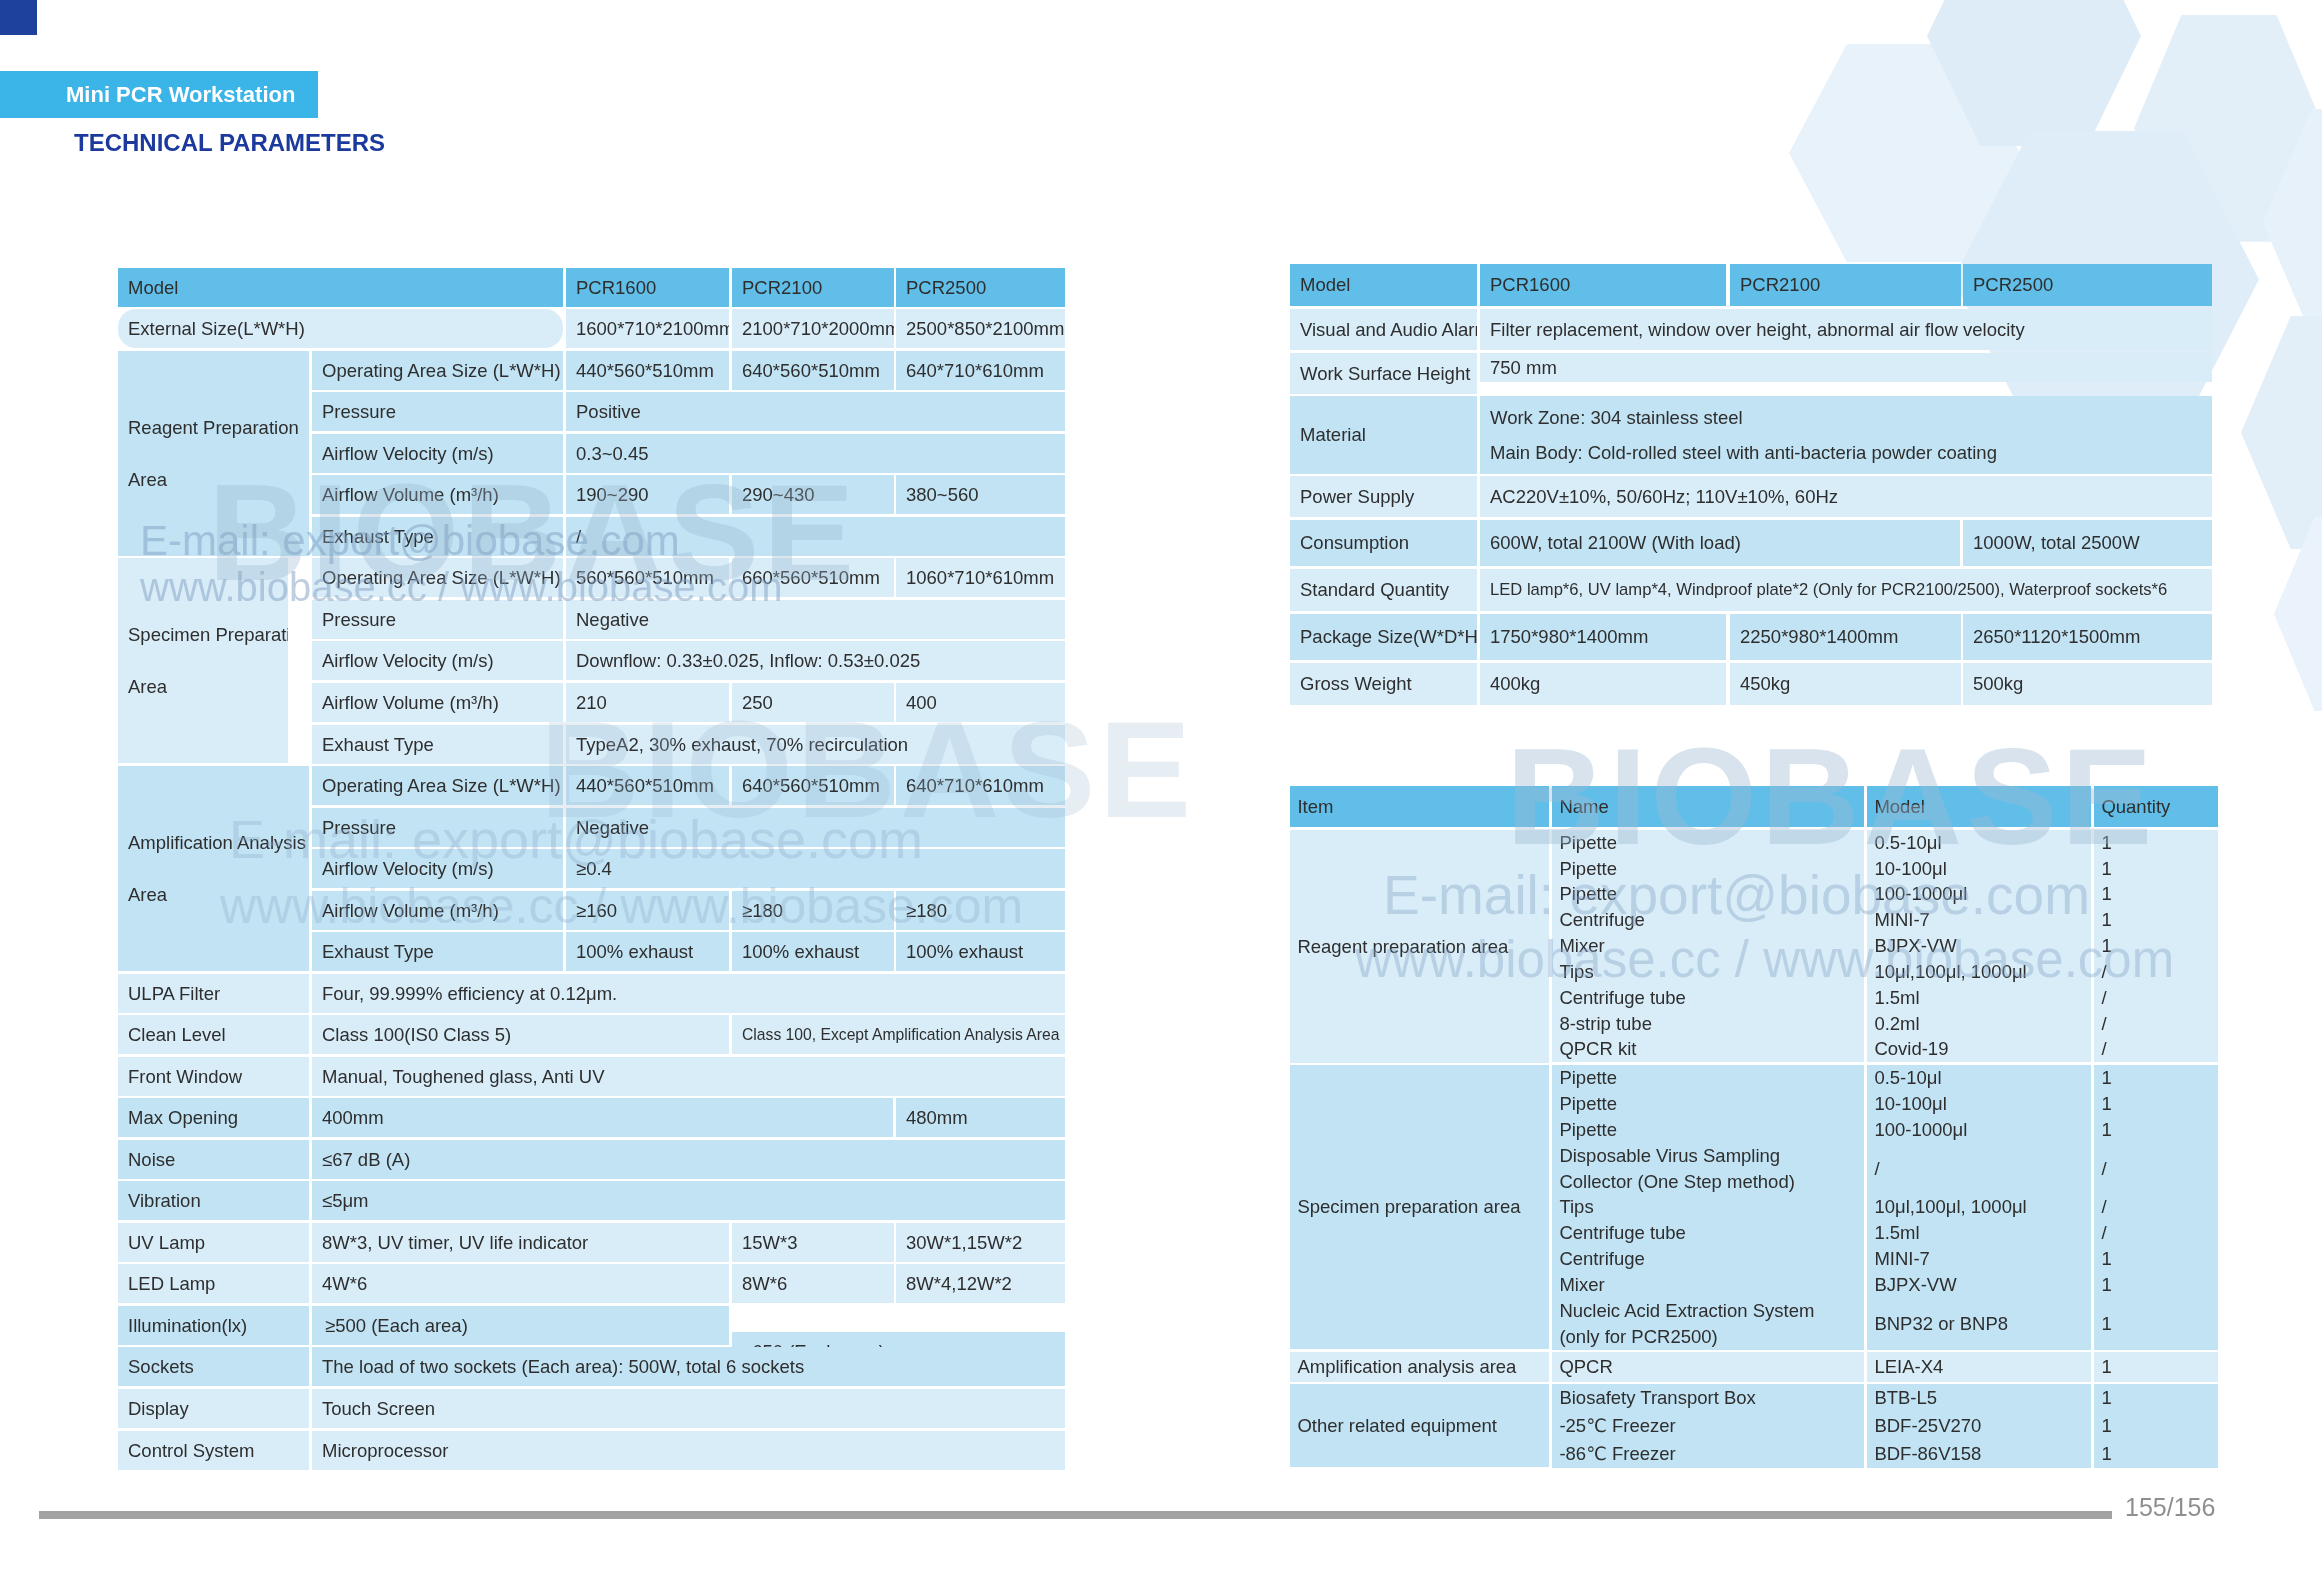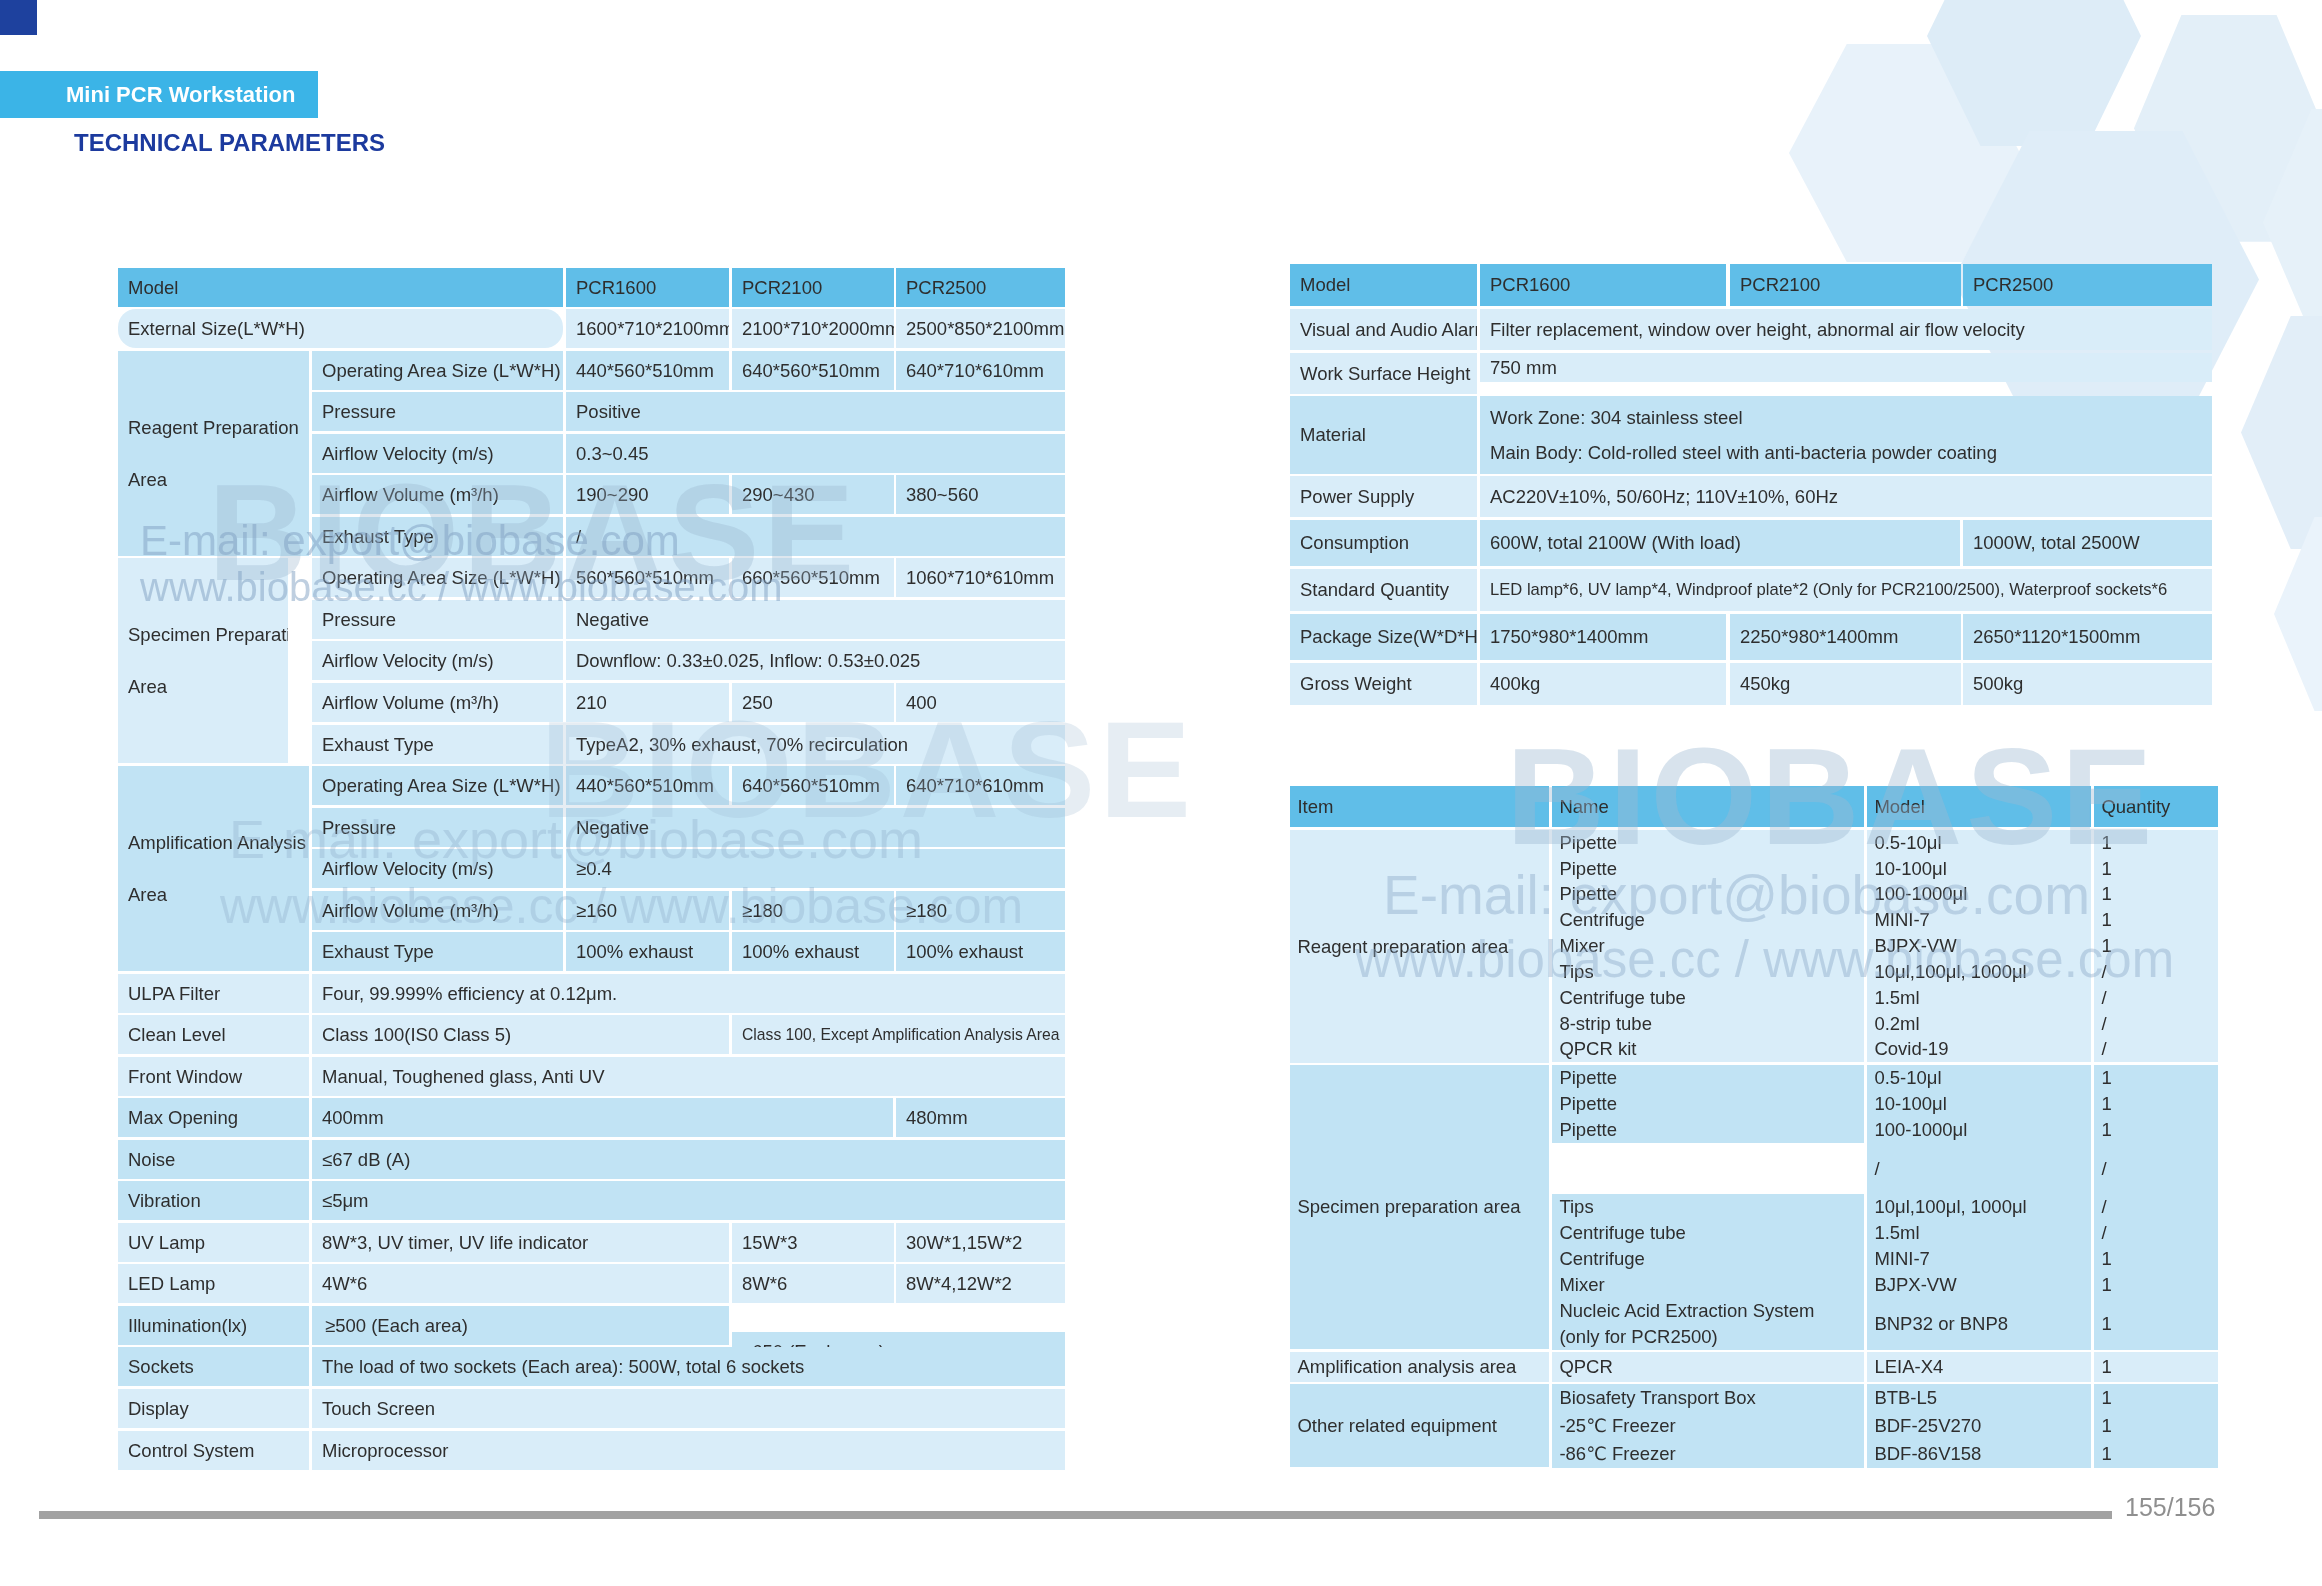--- a/index.html
+++ b/index.html
@@ -198,20 +198,24 @@
     <div class="cell eq" style="background: rgb(193, 227, 244); left: 1290px; top: 1065px; width: 259px; height: 284px;">Specimen preparation area</div>
     <div class="cell eq" style="background: rgb(193, 227, 244); left: 1552px; top: 1065px; width: 312px; height: 26px; line-height: 26px;">Pipette</div>
     <div class="cell eq" style="background: rgb(193, 227, 244); left: 1867px; top: 1065px; width: 224px; height: 26px; line-height: 26px;">0.5-10μl</div>
     <div class="cell eq" style="background: rgb(193, 227, 244); left: 2094px; top: 1065px; width: 124px; height: 26px; line-height: 26px;">1</div>
     <div class="cell eq" style="background: rgb(193, 227, 244); left: 1552px; top: 1091px; width: 312px; height: 26px; line-height: 26px;">Pipette</div>
     <div class="cell eq" style="background: rgb(193, 227, 244); left: 1867px; top: 1091px; width: 224px; height: 26px; line-height: 26px;">10-100μl</div>
     <div class="cell eq" style="background: rgb(193, 227, 244); left: 2094px; top: 1091px; width: 124px; height: 26px; line-height: 26px;">1</div>
     <div class="cell eq" style="background: rgb(193, 227, 244); left: 1552px; top: 1117px; width: 312px; height: 26px; line-height: 26px;">Pipette</div>
     <div class="cell eq" style="background: rgb(193, 227, 244); left: 1867px; top: 1117px; width: 224px; height: 26px; line-height: 26px;">100-1000μl</div>
     <div class="cell eq" style="background: rgb(193, 227, 244); left: 2094px; top: 1117px; width: 124px; height: 26px; line-height: 26px;">1</div>
+    <div class="cell eq eqmulti" style="background: rgb(193, 227, 244); left: 1552px; top: 1143px; width: 312px; height: 52px; line-height: 26px;">
+      <div>Disposable Virus Sampling</div>
+      <div>Collector (One Step method)</div>
+    </div>
     <div class="cell eq" style="background: rgb(193, 227, 244); left: 1867px; top: 1143px; width: 224px; height: 52px; line-height: 26px;">/</div>
     <div class="cell eq" style="background: rgb(193, 227, 244); left: 2094px; top: 1143px; width: 124px; height: 52px; line-height: 26px;">/</div>
     <div class="cell eq" style="background: rgb(193, 227, 244); left: 1552px; top: 1194px; width: 312px; height: 26px; line-height: 26px;">Tips</div>
     <div class="cell eq" style="background: rgb(193, 227, 244); left: 1867px; top: 1194px; width: 224px; height: 26px; line-height: 26px;">10μl,100μl, 1000μl</div>
     <div class="cell eq" style="background: rgb(193, 227, 244); left: 2094px; top: 1194px; width: 124px; height: 26px; line-height: 26px;">/</div>
     <div class="cell eq" style="background: rgb(193, 227, 244); left: 1552px; top: 1220px; width: 312px; height: 26px; line-height: 26px;">Centrifuge tube</div>
     <div class="cell eq" style="background: rgb(193, 227, 244); left: 1867px; top: 1220px; width: 224px; height: 26px; line-height: 26px;">1.5ml</div>
     <div class="cell eq" style="background: rgb(193, 227, 244); left: 2094px; top: 1220px; width: 124px; height: 26px; line-height: 26px;">/</div>
     <div class="cell eq" style="background: rgb(193, 227, 244); left: 1552px; top: 1246px; width: 312px; height: 26px; line-height: 26px;">Centrifuge</div>
     <div class="cell eq" style="background: rgb(193, 227, 244); left: 1867px; top: 1246px; width: 224px; height: 26px; line-height: 26px;">MINI-7</div>

